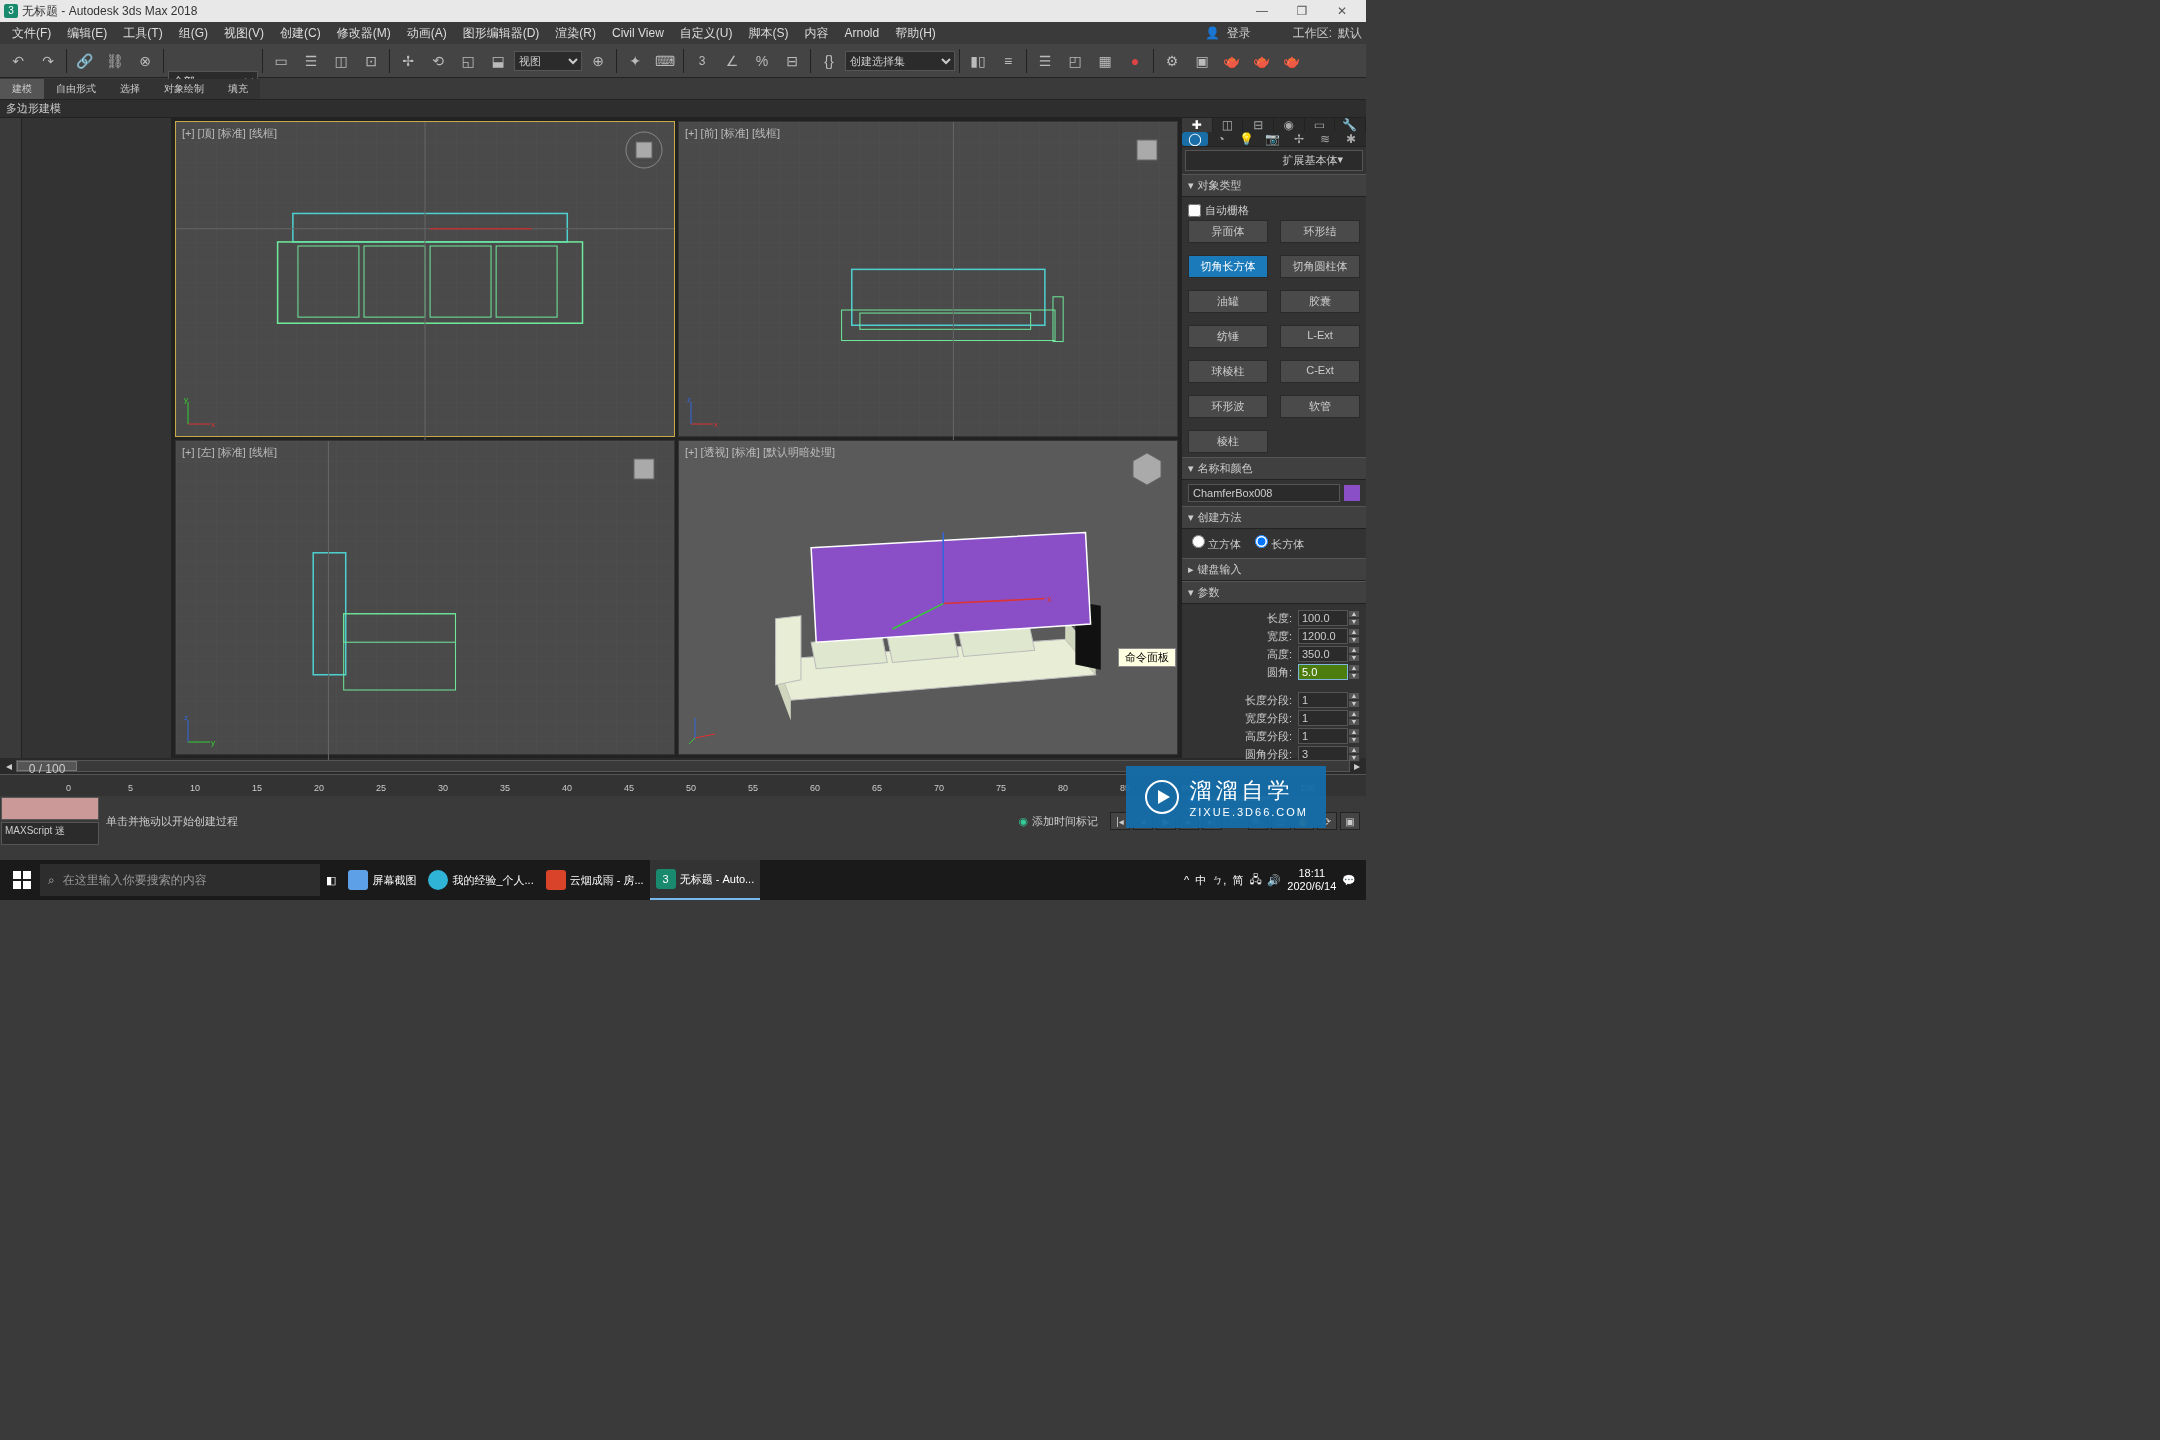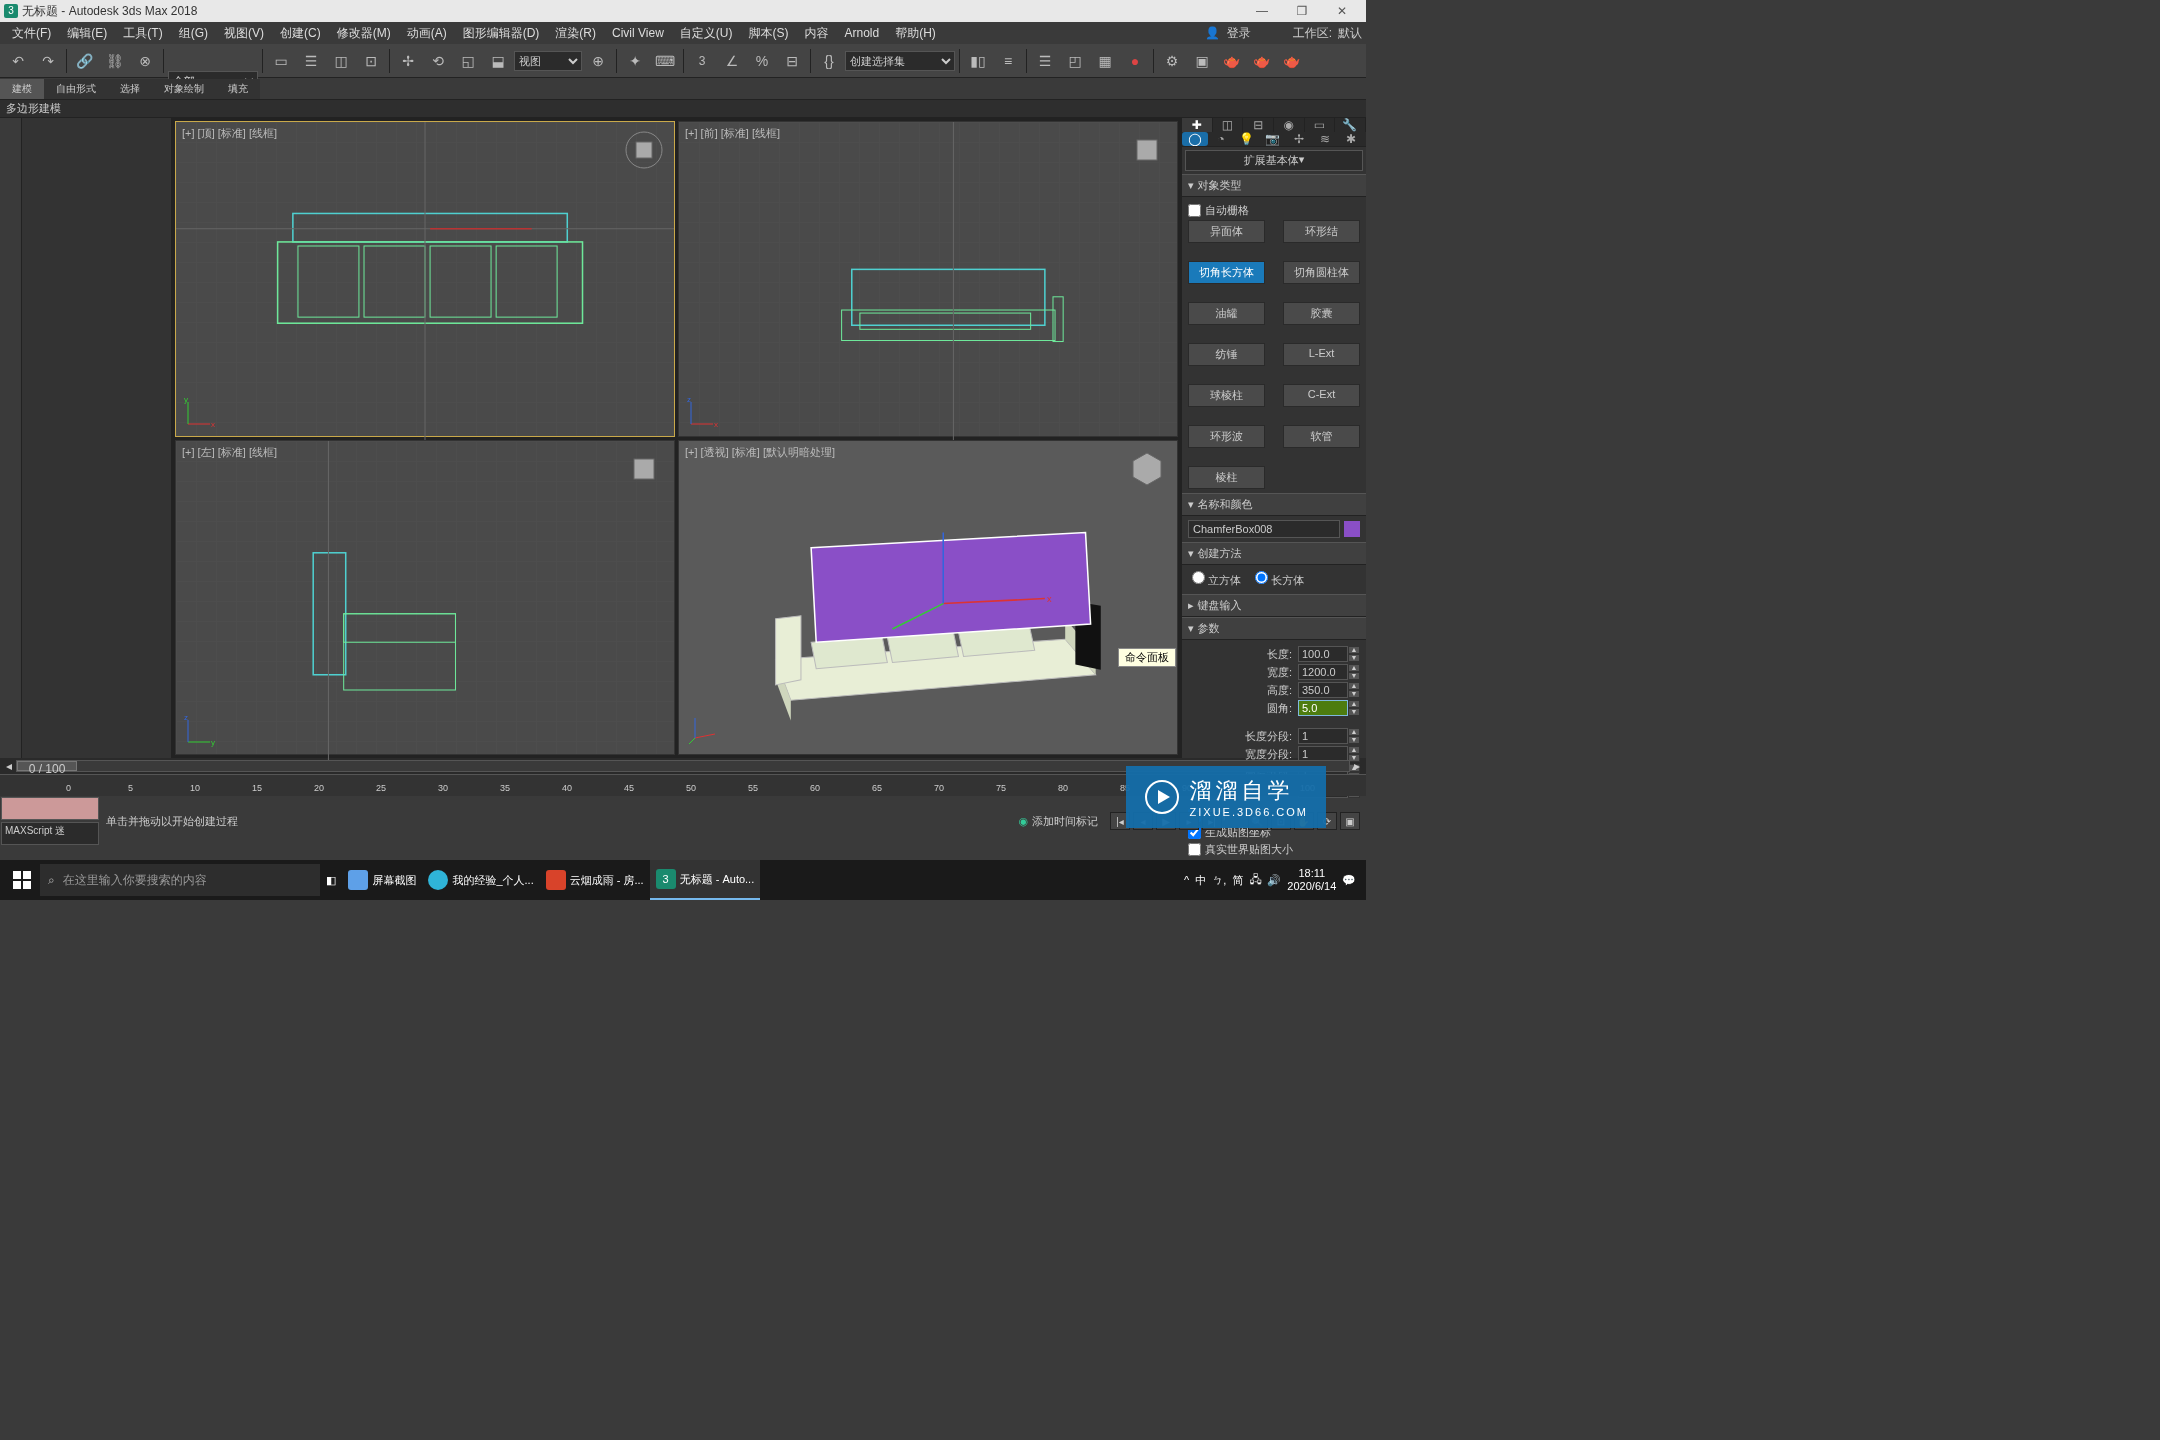--- a/index.html
+++ b/index.html
@@ -29,24 +29,24 @@
 .vp-cube{ position:absolute; top:8px; right:10px; width:40px; height:40px; }
 .vp-axis{ position:absolute; bottom:6px; left:6px; }
 .grid-bg{position:absolute;inset:0;background-image:linear-gradient(#555 1px,transparent 1px),linear-gradient(90deg,#555 1px,transparent 1px);background-size:20px 20px;opacity:.35;}
 .cmd-panel{ width:185px; background:#333; display:flex; flex-direction:column; border-left:1px solid #222;}
 .cmd-tabs{ display:flex; background:#2a2a2a; height:26px;}
 .cmd-tab{ flex:1; display:flex; align-items:center; justify-content:center; color:#aaa; border-right:1px solid #222;}
 .cmd-tab.active{ background:#3a3a3a; color:#fff;}
 .cmd-subtabs{ display:flex; background:#2a2a2a; height:24px; border-bottom:1px solid #222;}
 .cmd-sub{ width:26px; display:flex; align-items:center; justify-content:center; color:#aaa;}
 .cmd-sub.active{ background:#1a6ea8; color:#fff; border-radius:3px;}
-.cmd-drop{ background:#2b2b2b; border:1px solid #555; color:#ccc; margin:3px; padding:2px 19px; font-size:11px; display:flex; justify-content:center;}
+.cmd-drop{ background:#2b2b2b; border:1px solid #555; color:#ccc; margin:3px; padding:2px 19px; font-size:11px; display:flex; justify-content:flex-end;}
 .rollout-hdr{ background:#404040; padding:3px 6px; font-size:11px; display:flex; align-items:center; gap:4px; border-top:1px solid #555; border-bottom:1px solid #222;}
 .rollout-body{ padding:4px 6px; font-size:11px;}
-.obj-grid{ display:grid; grid-template-columns:1fr 1fr; gap:18px;}
+.obj-grid{ display:grid; grid-template-columns:1fr 1fr; gap:12px;}
 .obj-btn{ background:#4a4a4a; border:1px solid #2a2a2a; text-align:center; padding:3px 2px; color:#ccc; font-size:11px;}
 .obj-btn.active{ background:#1a7aba; color:#fff;}
 .name-row{display:flex; gap:4px; align-items:center;}
 .name-input{flex:1; background:#2b2b2b; border:1px solid #555; color:#ccc; padding:2px 4px; font-size:11px;}
 .swatch{ width:16px; height:16px; background:#8a4fc7;}
 .radio-row{display:flex; gap:14px; padding:2px 4px;}
 .param-row{display:flex; align-items:center; justify-content:flex-end; gap:6px; margin:2px 0;}
 .param-row label{color:#ccc;}
 .spinner{ display:flex; align-items:center;}
 .spinner input{ width:50px; background:#2b2b2b; border:1px solid #555; color:#ccc; font-size:11px; padding:1px 3px; text-align:left;}

